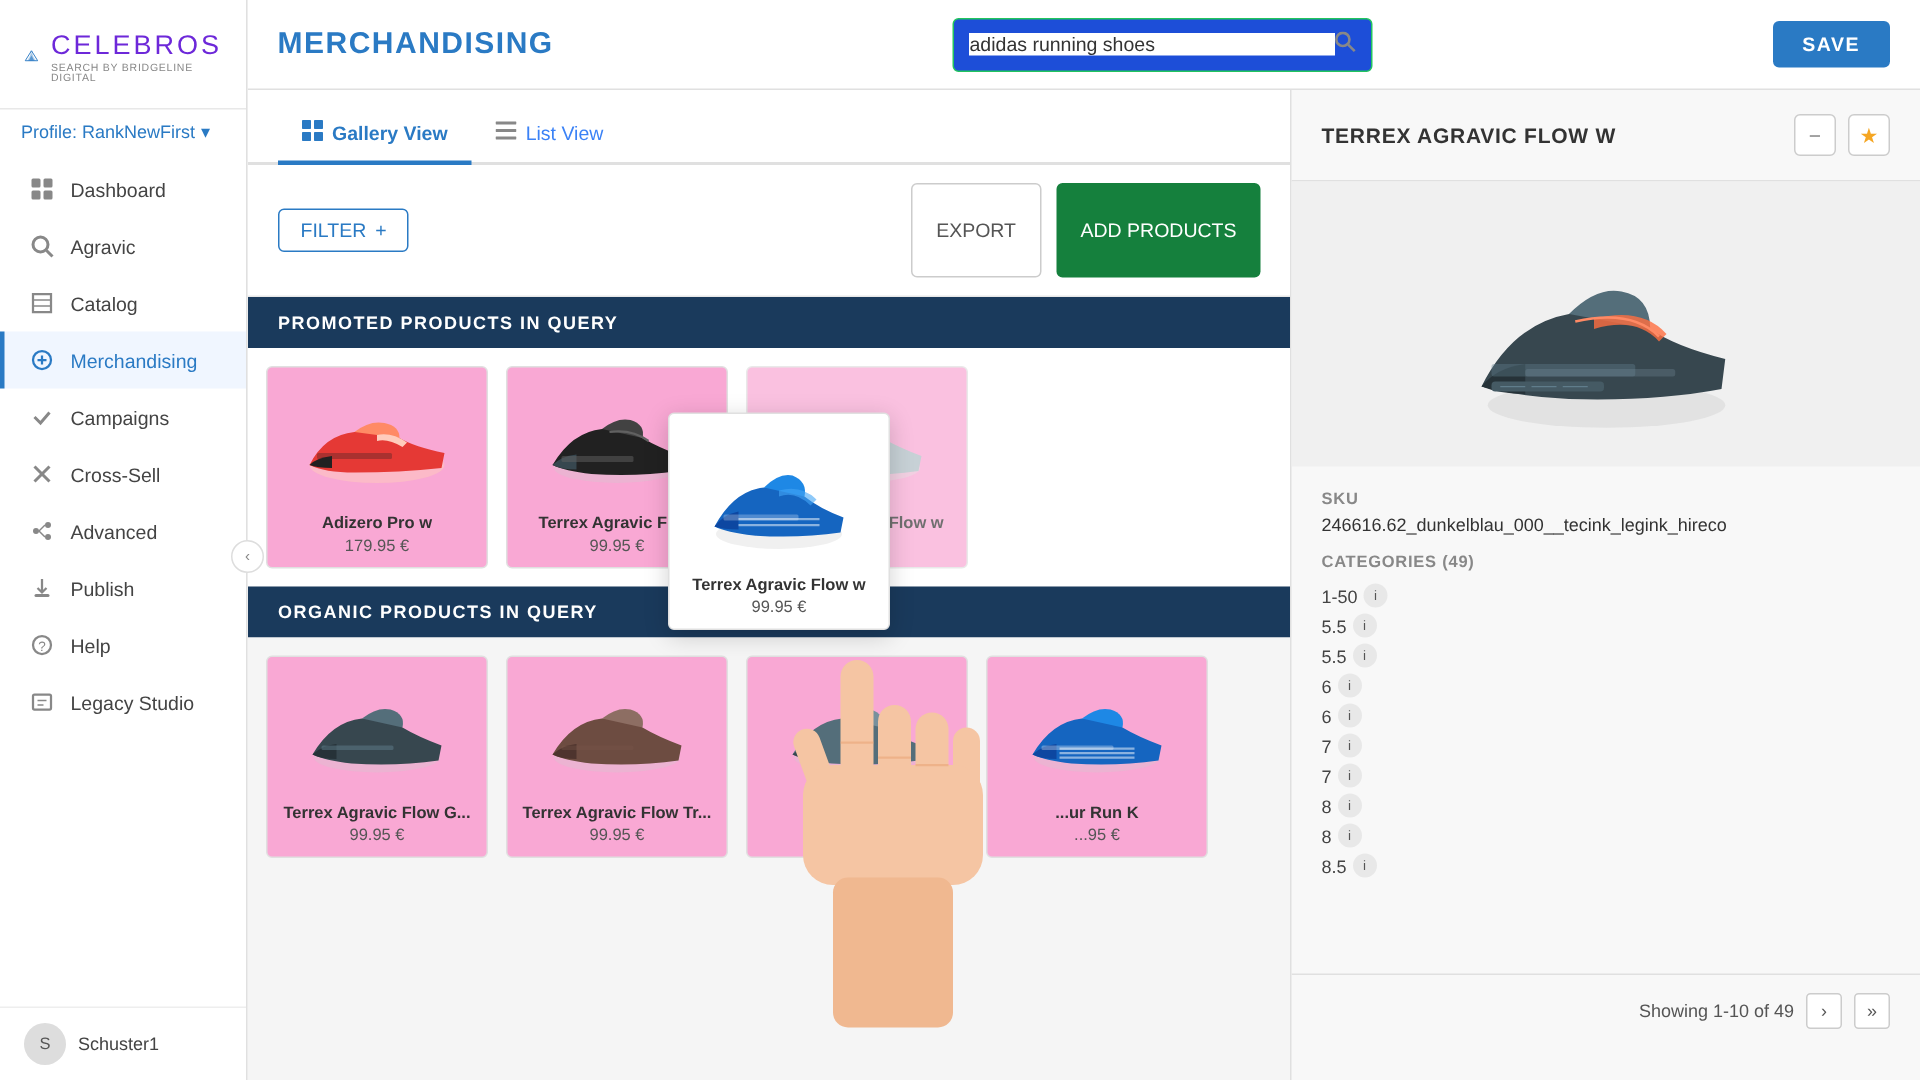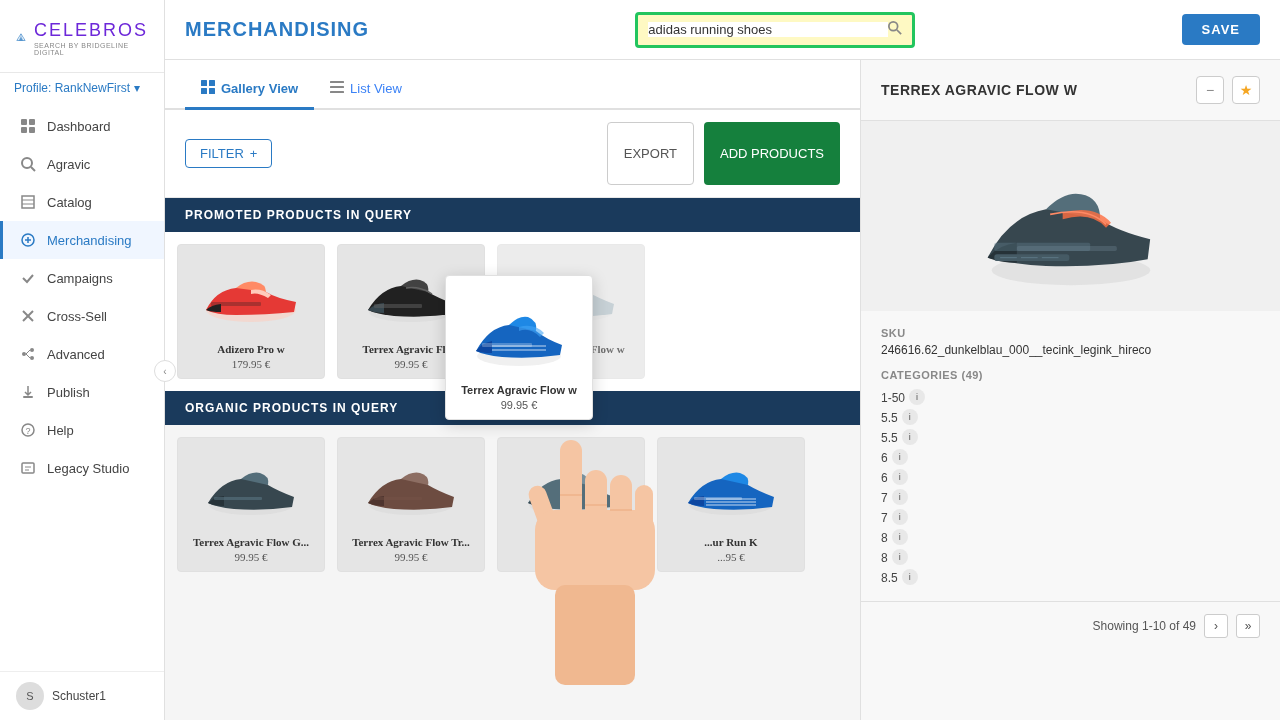--- a/index.html
+++ b/index.html
@@ -69,22 +69,22 @@
       padding: 0 20px;
       height: 60px;
       display: flex; align-items: center; justify-content: space-between;
       border-bottom: 1px solid #e0e0e0;
     }
     .top-bar-title {
       font-size: 20px; font-weight: 700; color: #2a7ac4; letter-spacing: 1px;
     }
     .search-area {
       display: flex; align-items: center;
-      border: 3px solid #22c55e; border-radius: 4px;
-      background: #fef9c3; padding: 0 10px;
+      border: 1px solid #22c55e; border-radius: 4px;
+      background: #1d4ed8; padding: 0 10px;
       width: 280px; height: 36px;
     }
     .search-area input {
       border: none; outline: none; font-size: 13px; flex: 1; color: #333;
     }
     .search-icon { color: #888; font-size: 14px; cursor: pointer; }
     .save-btn {
       background: #2a7ac4; color: #fff; border: none;
       padding: 8px 20px; font-size: 13px; font-weight: 600;
       border-radius: 4px; cursor: pointer; letter-spacing: 1px;
@@ -153,29 +153,28 @@
 
     
     .product-grid {
       display: flex;
       flex-wrap: wrap;
       padding: 12px;
       gap: 12px;
       background: #f5f5f5;
     }
     .product-card {
-      background: #e5e5e5;
+      background: #f9a8d4;
       border: 1px solid #e0e0e0;
       border-radius: 4px;
       width: 148px;
       padding: 10px 8px 8px;
       display: flex; flex-direction: column; align-items: center;
       cursor: pointer;
       position: relative;
-      font-family: Liberation Serif, serif;
     }
     .product-img {
       width: 110px; height: 80px;
       display: flex; align-items: center; justify-content: center;
       margin-bottom: 8px;
     }
     .product-img svg, .product-img img { max-width: 100%; max-height: 100%; }
     .product-name {
       font-size: 11px; font-weight: 600; color: #333; text-align: center;
       margin-bottom: 3px; white-space: nowrap; overflow: hidden; text-overflow: ellipsis; width: 100%;
@@ -224,21 +223,21 @@
     }
     .cat-badge {
       width: 16px; height: 16px; background: #e8e8e8; border-radius: 50%;
       display: flex; align-items: center; justify-content: center;
       font-size: 9px; color: #555; cursor: pointer;
     }
     .pagination-row {
       padding: 12px 20px;
       display: flex; align-items: center; justify-content: flex-end;
       border-top: 1px solid #e0e0e0;
-      font-size: 12px; color: #555; gap: 8px;
+      font-size: 12px; color: #555; gap: 8px; margin-top: 48px;
     }
     .page-btn {
       width: 24px; height: 24px; border: 1px solid #ccc; background: #fff;
       border-radius: 3px; display: flex; align-items: center; justify-content: center;
       cursor: pointer; font-size: 12px; color: #555;
     }
 
     
     .floating-card {
       position: absolute;

